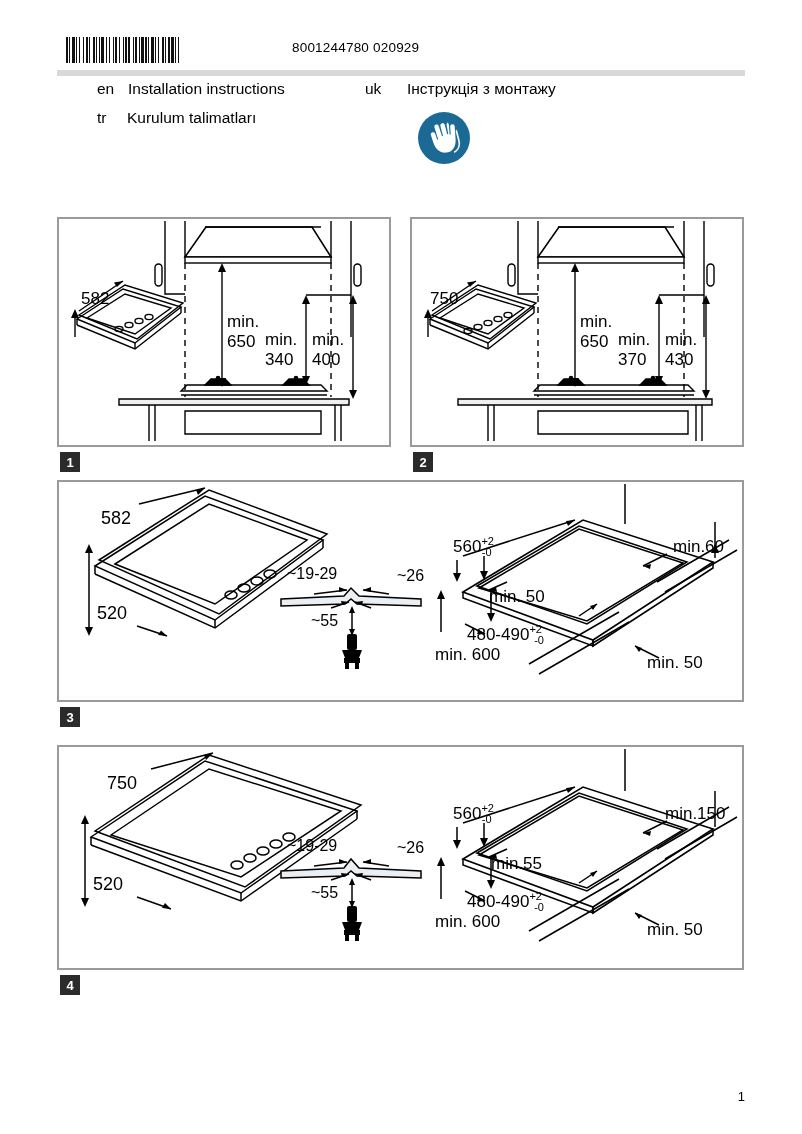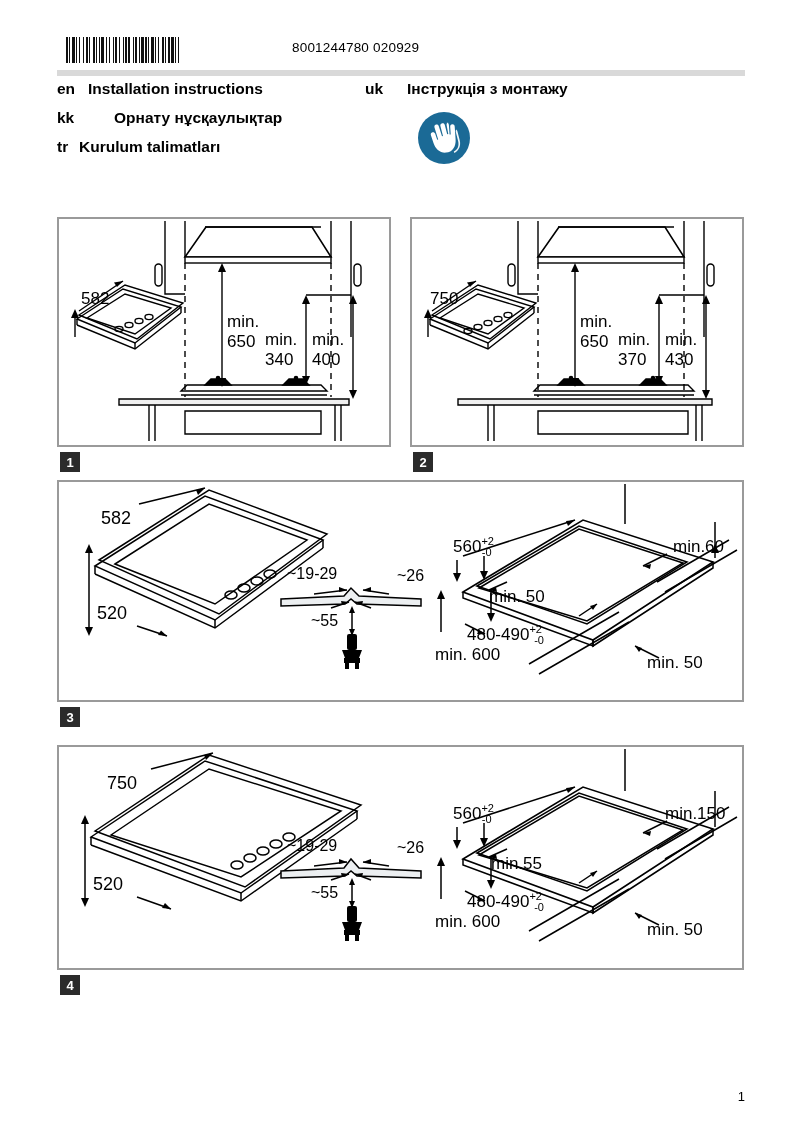--- a/index.html
+++ b/index.html
@@ -7,24 +7,24 @@
   .page{position:absolute;inset:0;}
 
   
   .barcode{position:absolute;left:66px;top:37px;width:192px;height:26px;display:flex;align-items:stretch;}
   .barcode i{display:block;height:100%;}
   .artnum{position:absolute;left:292px;top:40px;font-size:13.5px;letter-spacing:.2px;}
   .hrule{position:absolute;left:57px;top:70px;width:688px;height:6px;background:#d9d9d9;}
 
   
   .langs{position:absolute;left:57px;top:80px;width:690px;}
-  .langrow{position:relative;height:29px;font-weight:bold;font-size:15.5px;}
+  .langrow{position:relative;height:29px;font-weight:normal;font-size:15.5px;margin-left:40px;}
   .lc{position:absolute;left:0;top:0;}
   .lt{position:absolute;top:0;}
-  .col2{position:absolute;left:365px;top:80px;font-weight:bold;font-size:15.5px;}
+  .col2{position:absolute;left:365px;top:80px;font-weight:normal;font-size:15.5px;}
   .col2 .lc{position:static;display:inline-block;width:42px;}
   .glove{position:absolute;left:418px;top:112px;width:52px;height:52px;border-radius:50%;background:#1b6a96;}
   .glove svg{display:block;}
 
   
   .panel{position:absolute;border:2px solid #9a9a9a;background:#fff;box-sizing:border-box;}
   .badge{position:absolute;width:20px;height:20px;background:#2b2b2b;color:#fff;font-size:13px;font-weight:bold;
          display:flex;align-items:center;justify-content:center;}
   svg.fig{display:block;}
   .lbl{font-family:"Liberation Sans",sans-serif;font-size:17px;}
@@ -109,26 +109,22 @@
     </div>
   <div class="artnum">8001244780 020929</div>
   <div class="hrule"></div>
 
   <div class="langs">
     <div class="langrow">
       <span class="lc">en</span>
       <span class="lt" style="left:31px">Installation instructions</span>
     </div>
     <div class="langrow">
-      <span class="lc">kk</span>
-      <span class="lt" style="left:57px">Орнату нұсқаулықтар</span>
-    </div>
-    <div class="langrow">
       <span class="lc">tr</span>
-      <span class="lt" style="left:22px">Kurulum talimatları</span>
+      <span class="lt" style="left:30px">Kurulum talimatları</span>
     </div>
   </div>
 
   <div class="col2">
     <span class="lc">uk</span><span>Інструкція з монтажу</span>
   </div>
 
   <div class="glove">
     <svg width="52" height="52" viewBox="0 0 52 52">
       <g fill="#ffffff">

